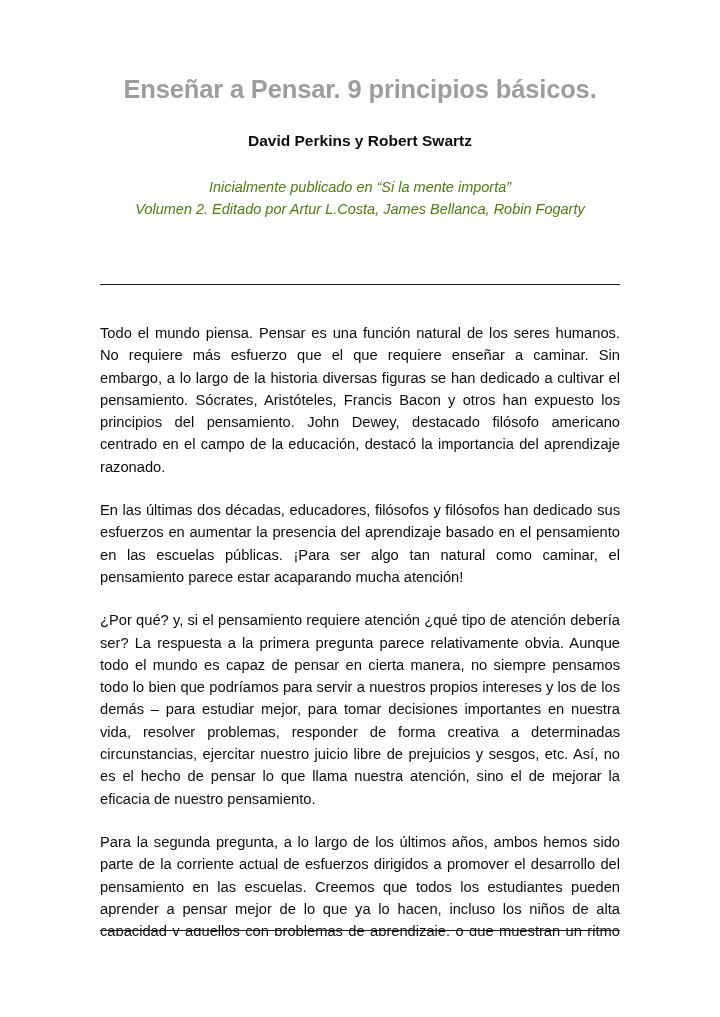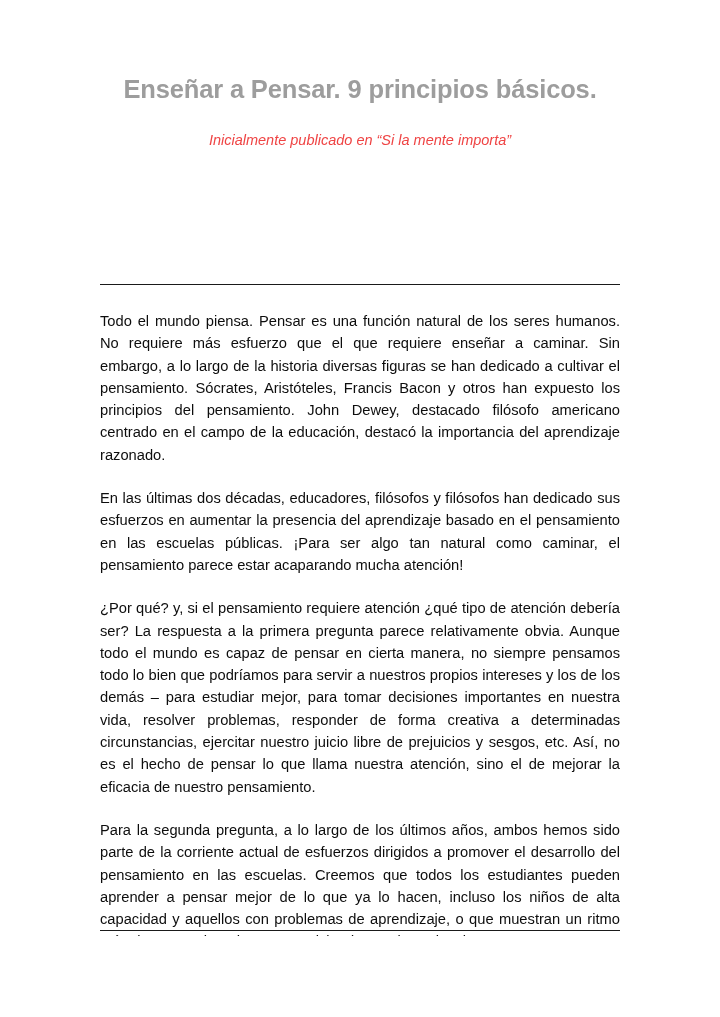--- a/index.html
+++ b/index.html
@@ -52,21 +52,21 @@
     line-height: 20px;
   }
 
   .pub-info {
     margin: 0;
     padding-top: 25px;
     text-align: center;
     font-family: "Liberation Sans", sans-serif;
     font-style: italic;
     font-size: 14.5px;
-    color: #ef4444;
+    color: #4d7c0f;
     line-height: 22px;
   }
   .pub-info .pub-line {
     display: block;
   }
 
   
   .rule {
     position: absolute;
     left: 100px;
@@ -76,21 +76,21 @@
     border-top: 1.6px solid #1a1a1a;
     margin: 0;
   }
   .rule-top { top: 284px; }
   .rule-bottom { top: 930px; }
 
   
   .content {
     position: absolute;
     left: 100px;
-    top: 310px;
+    top: 322px;
     width: 520px;
   }
 
   .para {
     margin: 0 0 21px 0;
     text-align: justify;
     text-justify: inter-word;
     font-family: "Liberation Sans", sans-serif;
     font-size: 14.7px;
     line-height: 22.3px;
@@ -120,23 +120,25 @@
   .footer a.handle + a.handle { margin-left: 3px; }
 </style>
 </head>
 <body>
 
 <div class="page">
 
   <div class="header">
     <h1 class="doc-title">Enseñar a Pensar. 9 principios básicos.</h1>
 
+    <p class="authors">David Perkins y Robert Swartz</p>
 
     <div class="pub-info">
       <span class="pub-line">Inicialmente publicado en “Si la mente importa”</span>
+      <span class="pub-line">Volumen 2. Editado por Artur L.Costa, James Bellanca, Robin Fogarty</span>
     </div>
   </div>
 
   <hr class="rule rule-top">
 
   <div class="content">
     <p class="para">Todo el mundo piensa. Pensar es una función natural de los seres humanos. No requiere más esfuerzo que el que requiere enseñar a caminar. Sin embargo, a lo largo de la historia diversas figuras se han dedicado a cultivar el pensamiento. Sócrates, Aristóteles, Francis Bacon y otros han expuesto los principios del pensamiento. John Dewey, destacado filósofo americano centrado en el campo de la educación, destacó la importancia del aprendizaje razonado.</p>
     <p class="para">En las últimas dos décadas, educadores, filósofos y filósofos han dedicado sus esfuerzos en aumentar la presencia del aprendizaje basado en el pensamiento en las escuelas públicas. ¡Para ser algo tan natural como caminar, el pensamiento parece estar acaparando mucha atención!</p>
     <p class="para">¿Por qué? y, si el pensamiento requiere atención ¿qué tipo de atención debería ser? La respuesta a la primera pregunta parece relativamente obvia. Aunque todo el mundo es capaz de pensar en cierta manera, no siempre pensamos todo lo bien que podríamos para servir a nuestros propios intereses y los de los demás – para estudiar mejor, para tomar decisiones importantes en nuestra vida, resolver problemas, responder de forma creativa a determinadas circunstancias, ejercitar nuestro juicio libre de prejuicios y sesgos, etc. Así, no es el hecho de pensar lo que llama nuestra atención, sino el de mejorar la eficacia de nuestro pensamiento.</p>
     <p class="para">Para la segunda pregunta, a lo largo de los últimos años, ambos hemos sido parte de la corriente actual de esfuerzos dirigidos a promover el desarrollo del pensamiento en las escuelas. Creemos que todos los estudiantes pueden aprender a pensar mejor de lo que ya lo hacen, incluso los niños de alta capacidad y aquellos con problemas de aprendizaje, o que muestran un ritmo más lento. Ambos hemos participado en investigaciones y en programas prácticos diseñados a ayudar a los estudiantes a pensar mejor.</p>

